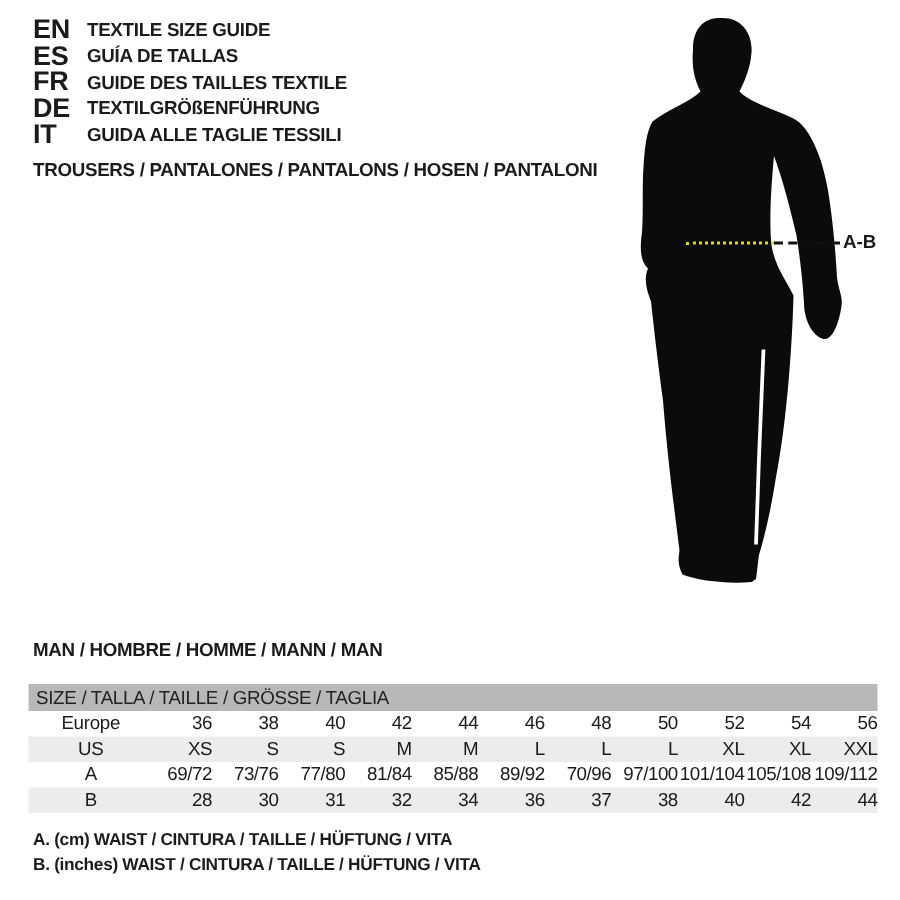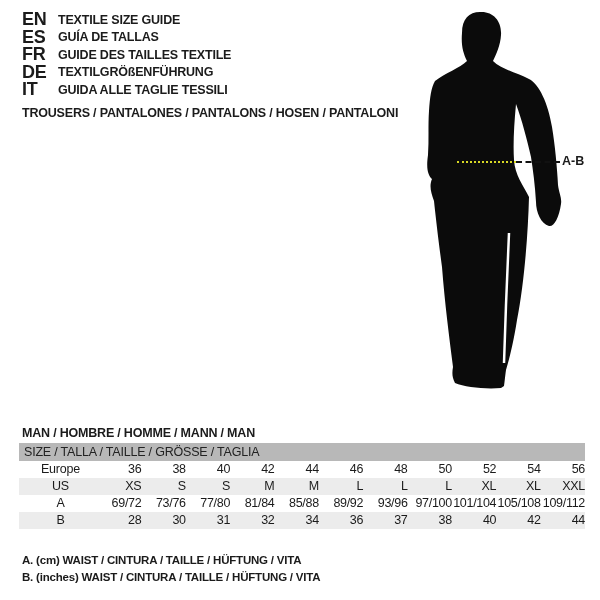--- a/index.html
+++ b/index.html
@@ -37,21 +37,21 @@
     font-size:12.5px; font-weight:700;
   }
 
   
   .section-title {
     position:absolute; left:22px; top:426px;
     font-size:12.5px; font-weight:700; letter-spacing:-0.2px;
   }
 
   
-  .size-table { position:absolute; left:19px; top:443px; width:566px; }
+  .size-table { position:absolute; left:19px; top:456px; width:566px; }
   .thead {
     height:18px; line-height:18px; background:#b8b8b8;
     font-size:12.5px; letter-spacing:-0.2px; padding-left:5px; color:#222;
   }
   .trow {
     display:grid; grid-template-columns:78px repeat(11, 1fr);
     height:17px; line-height:17px; font-size:12.5px;
   }
   .trow:nth-child(even) { background:#ececec; }
   .tcell { text-align:right; white-space:nowrap; letter-spacing:-0.3px; }
@@ -163,21 +163,21 @@
           <div class="tcell">XXL</div>
         </div>
         <div class="trow">
           <div class="tcell label">A</div>
           <div class="tcell">69/72</div>
           <div class="tcell">73/76</div>
           <div class="tcell">77/80</div>
           <div class="tcell">81/84</div>
           <div class="tcell">85/88</div>
           <div class="tcell">89/92</div>
-          <div class="tcell">93/96</div>
+          <div class="tcell">70/96</div>
           <div class="tcell">97/100</div>
           <div class="tcell">101/104</div>
           <div class="tcell">105/108</div>
           <div class="tcell">109/112</div>
         </div>
         <div class="trow">
           <div class="tcell label">B</div>
           <div class="tcell">28</div>
           <div class="tcell">30</div>
           <div class="tcell">31</div>

